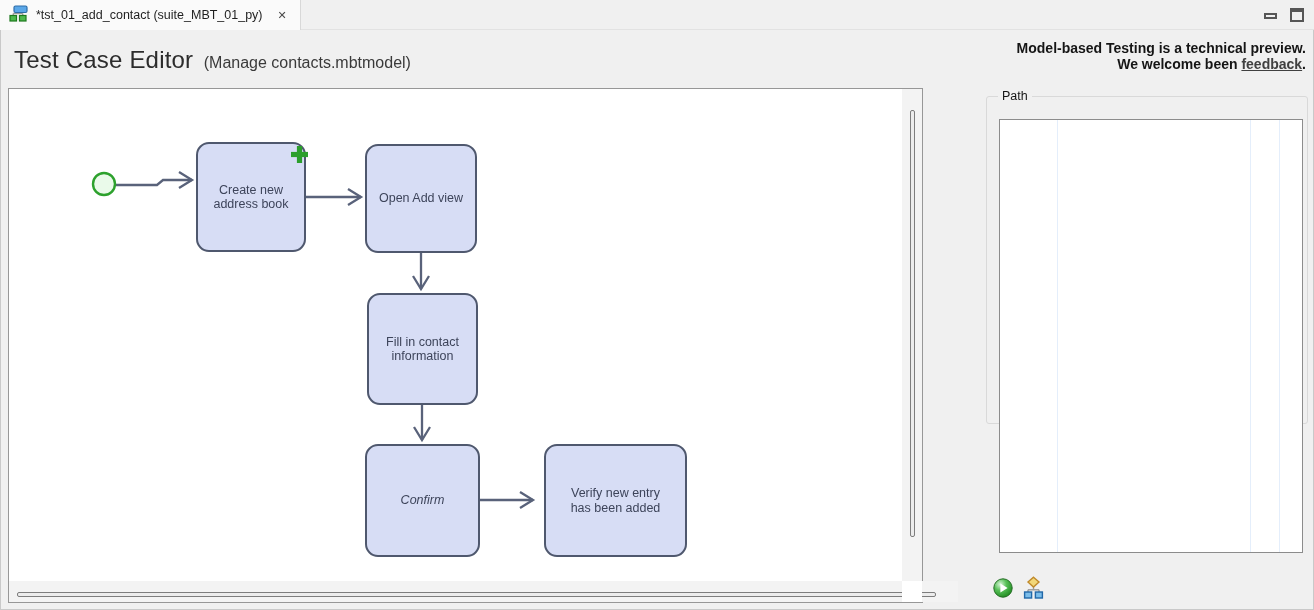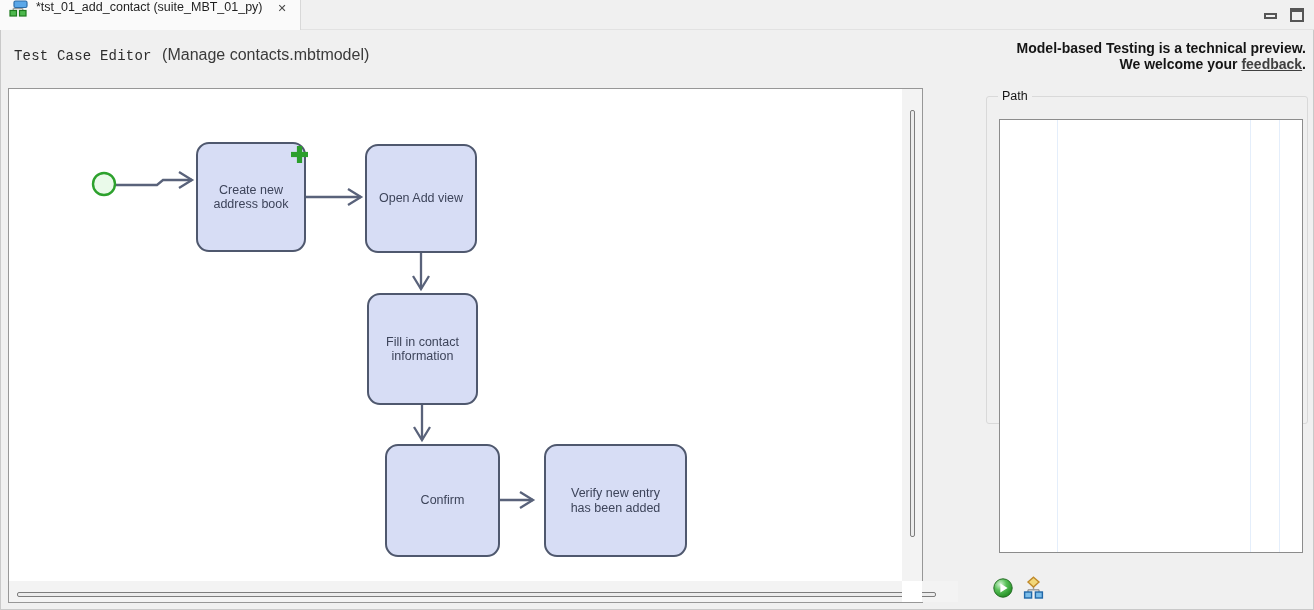--- a/index.html
+++ b/index.html
@@ -6,31 +6,31 @@
   html,body { background:#e8e8e8; }
   .app {
     position:relative; width:1314px; height:610px;
     background:#f0f0f0; overflow:hidden;
     font-family:"Liberation Sans", sans-serif;
     box-shadow: inset 0 0 0 1px #c9c9c9;
   }
   
   .tabbar { position:absolute; left:0; top:0; width:100%; height:30px; background:#f0f0f0; border-bottom:1px solid #e2e2e2; }
   .tab {
-    position:absolute; left:0; top:0; height:30px; display:flex; 
+    position:absolute; left:0; top:0; height:30px; display:flex; align-items:center;
     padding:0 10px 0 9px; background:#fafafa; border-right:1px solid #d8d8d8; cursor:default;
   }
   .tab-label { font-size:12.5px; color:#1f1f1f; margin:0 2px 0 7px; white-space:nowrap; }
   .tab-close { font-size:11px; color:#4a4a4a; margin-left:10px; padding:2px 3px; cursor:pointer; }
   .win-controls { position:absolute; right:10px; top:0; height:30px; display:flex; align-items:center; gap:13px; }
   .btn-min { width:13px; height:6px; border:2px solid #565656; margin-top:2px; }
   .btn-max { width:14px; height:14px; border:2px solid #565656; border-top:4px solid #565656; }
   
   .header-row { position:absolute; left:14px; top:46px; white-space:nowrap; }
-  .page-title { font-size:14px; color:#2c2c2c; letter-spacing:0.2px;font-family:Liberation Mono, monospace; }
+  .page-title { font-size:24px; color:#2c2c2c; letter-spacing:0.2px; }
   .page-subtitle { font-size:16px; color:#3a3a3a; margin-left:6px; }
   .notice { position:absolute; right:8px; top:41px; text-align:right; font-size:14px; font-weight:700; color:#151515; line-height:15.5px; }
   .notice a { color:#404040; text-decoration:underline; cursor:pointer; }
   
   .canvas {
     position:absolute; left:8px; top:88px; width:915px; height:515px;
     background:#ffffff; border:1px solid #979797;
   }
   .diagram-svg { position:absolute; left:0; top:0; }
   .node {
@@ -91,21 +91,21 @@
       <span class="btn-max icon-btn"></span>
     </div>
   </div>
 
   <div class="header-row">
     <span class="page-title">Test Case Editor</span>
     <span class="page-subtitle">(Manage contacts.mbtmodel)</span>
   </div>
   <div class="notice">
     <div>Model-based Testing is a technical preview.</div>
-    <div><span>We welcome your </span><a>feedback</a><span>.</span></div>
+    <div><span>We welcome been </span><a>feedback</a><span>.</span></div>
   </div>
 
   <div class="canvas">
     <svg class="diagram-svg" width="949" height="492" viewBox="0 0 949 492">
       <defs>
         <marker id="chev" markerUnits="userSpaceOnUse" markerWidth="34" markerHeight="26" refX="0" refY="0" orient="auto" overflow="visible">
           <path d="M-13,-8 L0,0 L-13,8" fill="none" stroke="#59627a" stroke-width="2.3"></path>
         </marker>
       </defs>
 
@@ -130,21 +130,21 @@
         <line x1="2" y1="10.5" x2="19" y2="10.5" stroke="#2c9f2c" stroke-width="5.2"></line>
       </svg>
     </div>
     <div class="node" style="left:358px; top:204px; width:111px; height:112px;">
       <span class="node-label">Fill in contact
 information</span>
     </div>
     <div class="node" style="left:356px; top:55px; width:112px; height:109px;">
       <span class="node-label">Open Add view</span>
     </div>
-    <div class="node" style="left:376px; top:355px; width:115px; height:113px;">
+    <div class="node" style="left:356px; top:355px; width:115px; height:113px;font-style:italic;">
       <span class="node-label">Confirm</span>
     </div>
     <div class="node" style="left:535px; top:355px; width:143px; height:113px;">
       <span class="node-label">Verify new entry
 has been added</span>
     </div>
 
     <div class="vtrack">
       <div class="vthumb"></div>
     </div>

